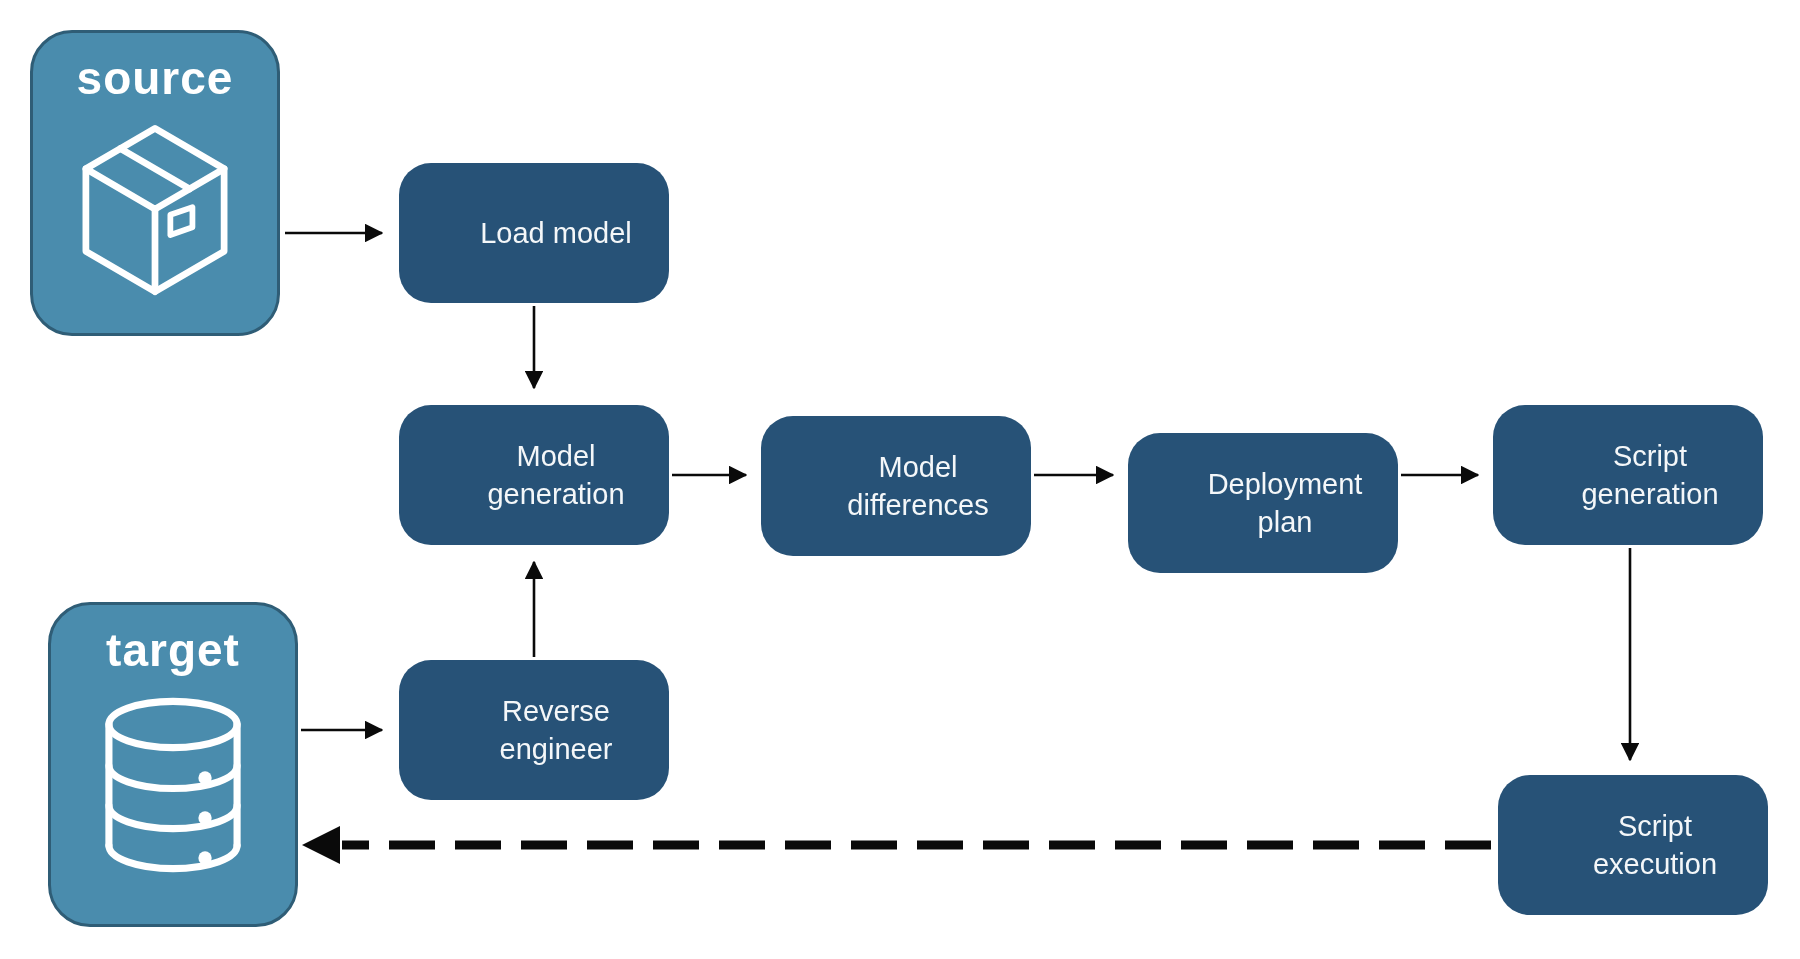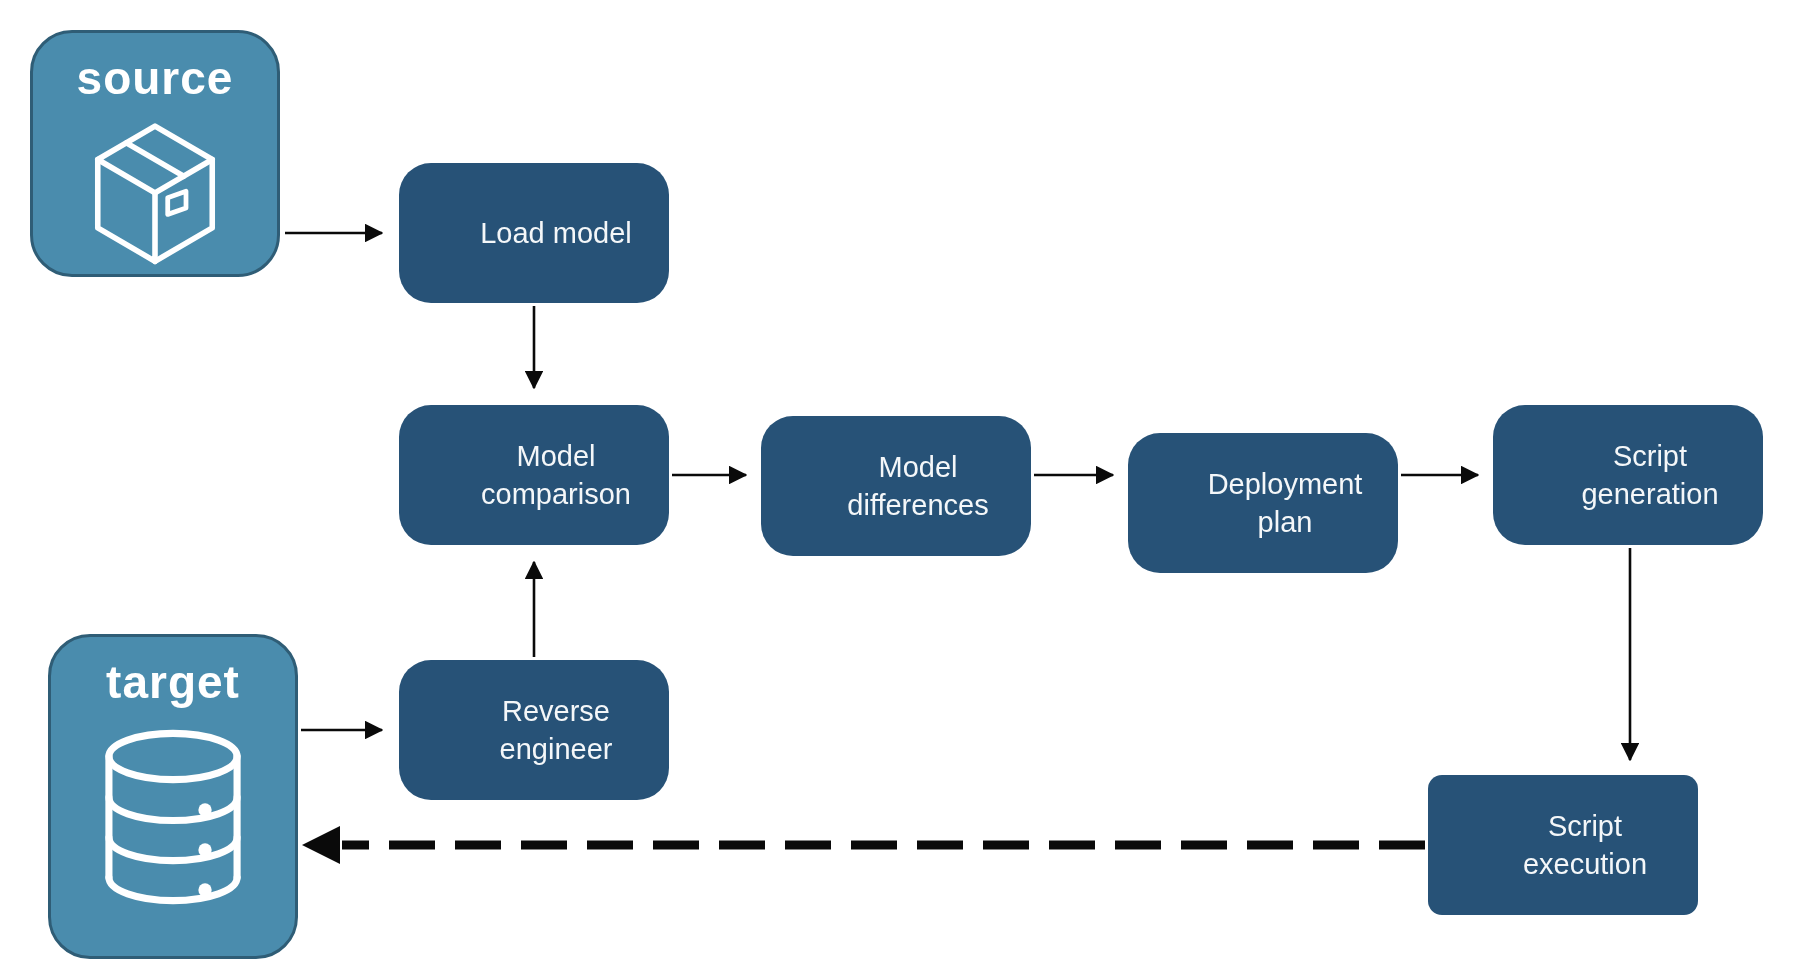--- a/index.html
+++ b/index.html
@@ -27,22 +27,22 @@
   .endpoint {
     position: absolute;
     background: #4a8cad;
     border: 3px solid #2f5d76;
     border-radius: 42px;
     box-sizing: border-box;
     display: flex;
     flex-direction: column;
     align-items: center;
   }
-  .pos-source { left: 30px;  top: 30px;  width: 250px; height: 247px; }
-  .pos-target { left: 48px;  top: 634px; width: 250px; height: 325px; align-items: center; }
+  .pos-source { left: 30px;  top: 30px;  width: 250px; height: 306px; }
+  .pos-target { left: 48px;  top: 602px; width: 250px; height: 325px; align-items: center; }
   .endpoint-label {
     margin-top: 22px;
     font-size: 46px;
     font-weight: bold;
     color: #ffffff;
     letter-spacing: 1px;
     line-height: 1;
   }
   .endpoint-icon { margin-top: 14px; }
 
@@ -66,21 +66,21 @@
     font-size: 29px;
     line-height: 1.32;
     color: #f4f7f9;
   }
   .pos-load-model        { left: 399px;  top: 163px; }
   .pos-model-comparison  { left: 399px;  top: 405px; }
   .pos-model-differences { left: 761px;  top: 416px; }
   .pos-deployment-plan   { left: 1128px; top: 405px; margin-top: 28px; }
   .pos-script-generation { left: 1493px; top: 405px; }
   .pos-reverse-engineer  { left: 399px;  top: 660px; }
-  .pos-script-execution  { left: 1428px; top: 775px; border-radius: 14px; }
+  .pos-script-execution  { left: 1498px; top: 775px; }
 </style>
 </head>
 <body>
 
 <div class="canvas">
 
   <svg class="arrow-layer" viewBox="0 0 1800 959" xmlns="http://www.w3.org/2000/svg">
     <defs>
       <marker id="ah" viewBox="0 0 10 10" refX="9.2" refY="5" markerWidth="7.2" markerHeight="7.2" orient="auto-start-reverse">
         <path d="M0,0 L10,5 L0,10 z" fill="#0a0a0a"></path>
@@ -130,21 +130,21 @@
         <circle cx="136" cy="192" r="7.5"></circle>
       </g>
     </svg>
   </div>
 
   <div class="node pos-load-model">
     <span class="node-label">Load model</span>
   </div>
 
   <div class="node pos-model-comparison">
-    <span class="node-label">Model comparison</span>
+    <span class="node-label">Model generation</span>
   </div>
 
   <div class="node pos-model-differences">
     <span class="node-label">Model differences</span>
   </div>
 
   <div class="node pos-deployment-plan">
     <span class="node-label">Deployment plan</span>
   </div>
 

